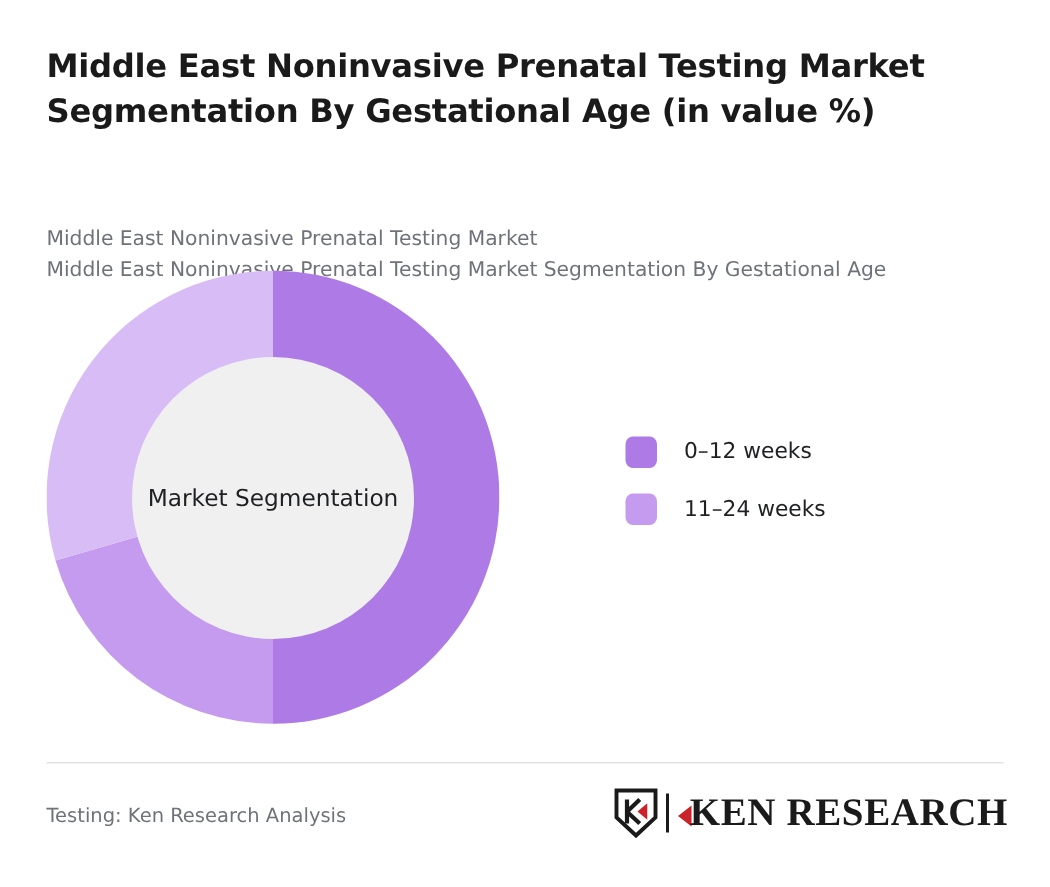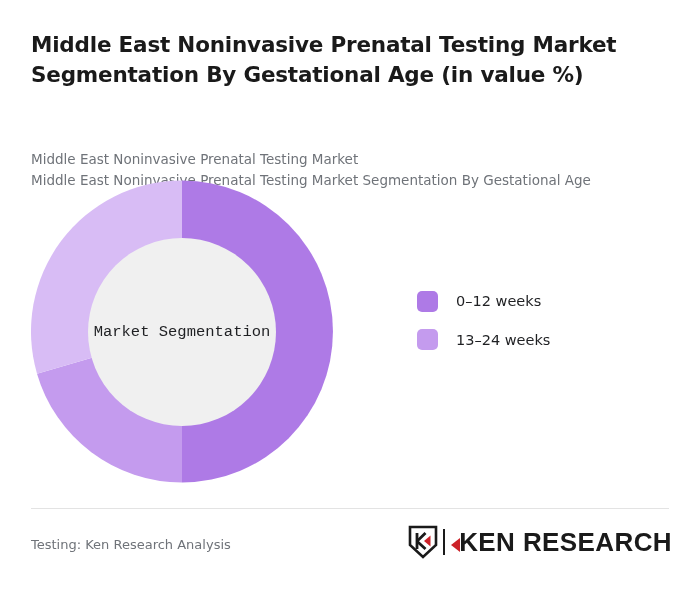--- a/index.html
+++ b/index.html
@@ -71,21 +71,20 @@
     left: 57px;
     top: 57.5px;
     width: 188px;
     height: 188px;
     display: flex;
     align-items: center;
     justify-content: center;
     font-size: 15.5px;
     color: #1f2023;
     text-align: right;
-    font-family: Liberation Mono, monospace;
   }
   
   #legend {
     position: absolute;
     left: 417px;
     top: 282px;
   }
   .legend-row {
     display: flex;
     align-items: center;
@@ -134,21 +133,21 @@
     background: #1a1a1a;
     margin: 0 6px 0 5px;
     flex: none;
   }
   #logo-text {
     font-size: 26px;
     font-weight: bold;
     color: #1a1a1a;
     letter-spacing: 0.4px;
     line-height: 1;
-    font-family: Liberation Sans, sans-serif;
+    font-family: Liberation Serif, serif;
   }
   #logo-text .tri {
     display: inline-block;
     width: 0; height: 0;
     border-top: 7px solid transparent;
     border-bottom: 7px solid transparent;
     border-right: 9px solid #cc2229;
     vertical-align: -1px;
     margin-right: -1px;
   }
@@ -177,21 +176,21 @@
     <div id="donut-center-label">Market Segmentation</div>
   </div>
 
   <div id="legend">
       <div class="legend-row">
         <span class="legend-swatch" style="background: rgb(174, 122, 230);"></span>
         <span class="legend-label">0–12 weeks</span>
       </div>
       <div class="legend-row">
         <span class="legend-swatch" style="background: rgb(196, 155, 238);"></span>
-        <span class="legend-label">13–24 weeks</span>
+        <span class="legend-label">11–24 weeks</span>
       </div>
     </div>
 
   <div id="divider"></div>
 
   <div id="source">Testing: Ken Research Analysis</div>
 
   <div id="logo">
     <svg id="logo-mark" width="30" height="34" viewBox="0 0 30 34">
       <path d="M2 2 H28 V20 L15 32 L2 20 Z" fill="#ffffff" stroke="#1a1a1a" stroke-width="2.6"></path>

